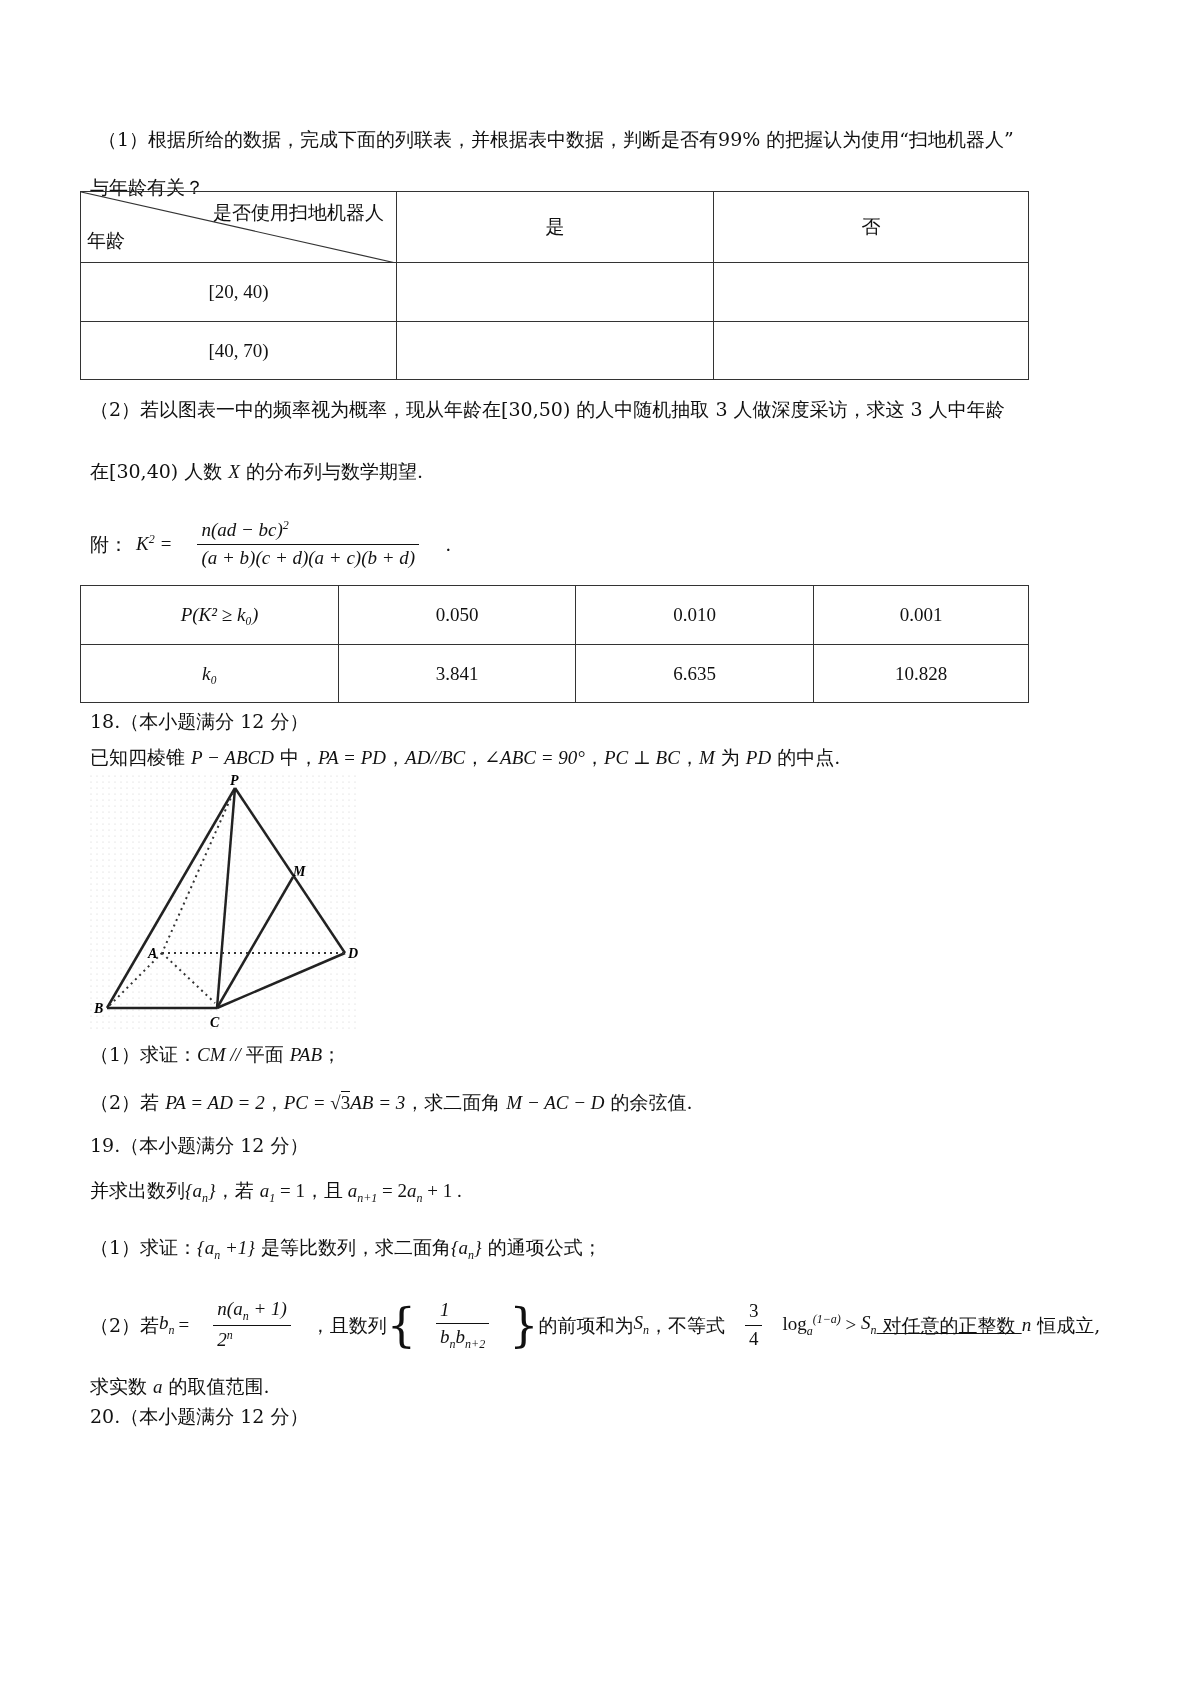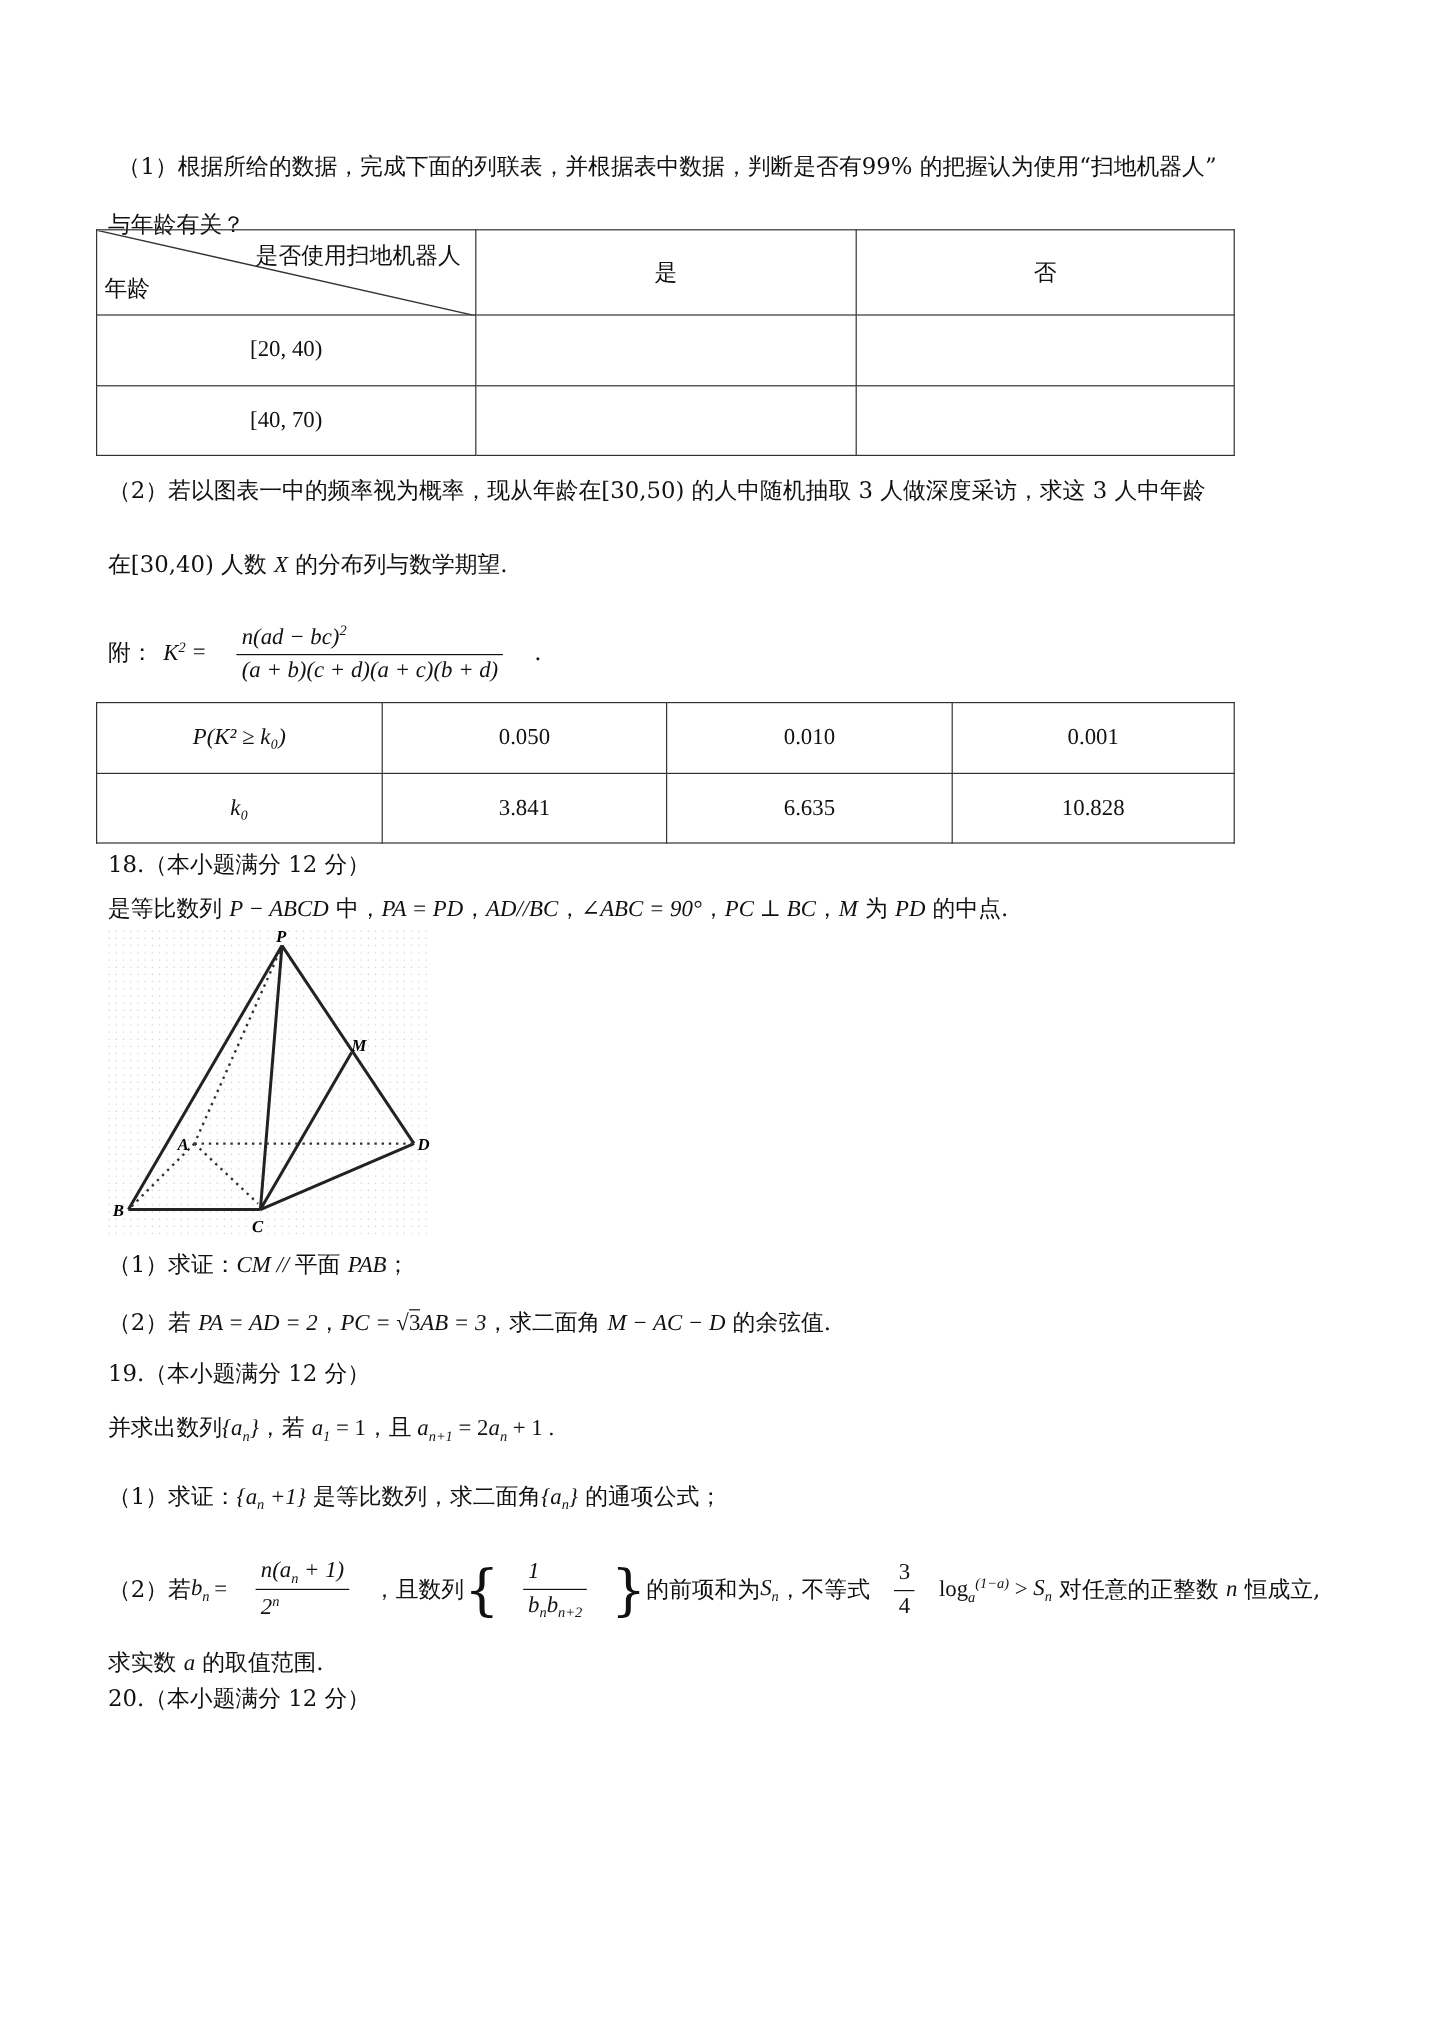--- a/index.html
+++ b/index.html
@@ -61,37 +61,37 @@
   <span class="frac m">
     <span class="num"><span>n(ad − bc)</span><sup class="r">2</sup></span>
     <span class="den">(a + b)(c + d)(a + c)(b + d)</span>
   </span>
   <span style="margin-left:6px;">.</span>
 </div>
 
 <table style="left:80px;top:585px;width:949px;">
   <tbody>
       <tr style="height:59px;">
-    <td class="m" style="width:237px;">P(K² ≥ k₀)</td>
+    <td class="m" style="width:237px;padding-left:20px;">P(K² ≥ k₀)</td>
     <td class="r" style="width:236px;">0.050</td>
     <td class="r" style="width:237px;">0.010</td>
     <td class="r">0.001</td>
   </tr>
   <tr style="height:58px;">
     <td class="m">k₀</td>
     <td class="r">3.841</td>
     <td class="r">6.635</td>
     <td class="r">10.828</td>
   </tr>
 </tbody>
   </table>
 
 <div class="abs txt" style="left:90px;top:710px;">18.（本小题满分 12 分）</div>
 <div class="abs txt" style="left:90px;top:746px;">
-  <span>是等比数列 </span><span class="m">P − ABCD</span><span> 中，</span><span class="m">PA = PD</span><span>，</span><span class="m">AD//BC</span><span>，</span><span class="m">∠ABC = 90°</span><span>，</span><span class="m">PC ⊥ BC</span><span>，</span><span class="m">M</span><span> 为 </span><span class="m">PD</span><span> 的中点.</span>
+  <span>已知四棱锥 </span><span class="m">P − ABCD</span><span> 中，</span><span class="m">PA = PD</span><span>，</span><span class="m">AD//BC</span><span>，</span><span class="m">∠ABC = 90°</span><span>，</span><span class="m">PC ⊥ BC</span><span>，</span><span class="m">M</span><span> 为 </span><span class="m">PD</span><span> 的中点.</span>
 </div>
 
 <svg class="abs" style="left:90px;top:775px;" width="270" height="255">
   <defs>
     <pattern id="dots" width="6" height="6" patternUnits="userSpaceOnUse">
       <circle cx="1" cy="1" r="0.6" fill="#ccc"></circle>
     </pattern>
   </defs>
   <rect x="0" y="0" width="270" height="255" fill="url(#dots)"></rect>
 
@@ -148,21 +148,21 @@
   <span>的前项和为 </span>
   <span class="m">S<sub>n</sub></span>
   <span>，不等式</span>
   <span class="frac r">
     <span class="num">3</span>
     <span class="den">4</span>
   </span>
   <span class="r"><span>log</span><sub class="m">a</sub><sup class="m">(1−a)</sup></span>
   <span class="r" style="white-space:pre;"> &gt; </span>
   <span class="m">S<sub>n</sub></span>
-  <span style="white-space:pre;"> 对任意的正整数 </span>
+  <span style="white-space:pre;text-decoration:underline;"> 对任意的正整数 </span>
   <span class="m">n</span>
   <span style="white-space:pre;text-align:right;"> 恒成立,</span>
 </div>
 
 <div class="abs txt" style="left:90px;top:1375px;">
   <span>求实数 </span><span class="m">a</span><span> 的取值范围.</span>
 </div>
 
 <div class="abs txt" style="left:90px;top:1405px;">20.（本小题满分 12 分）</div>
 

